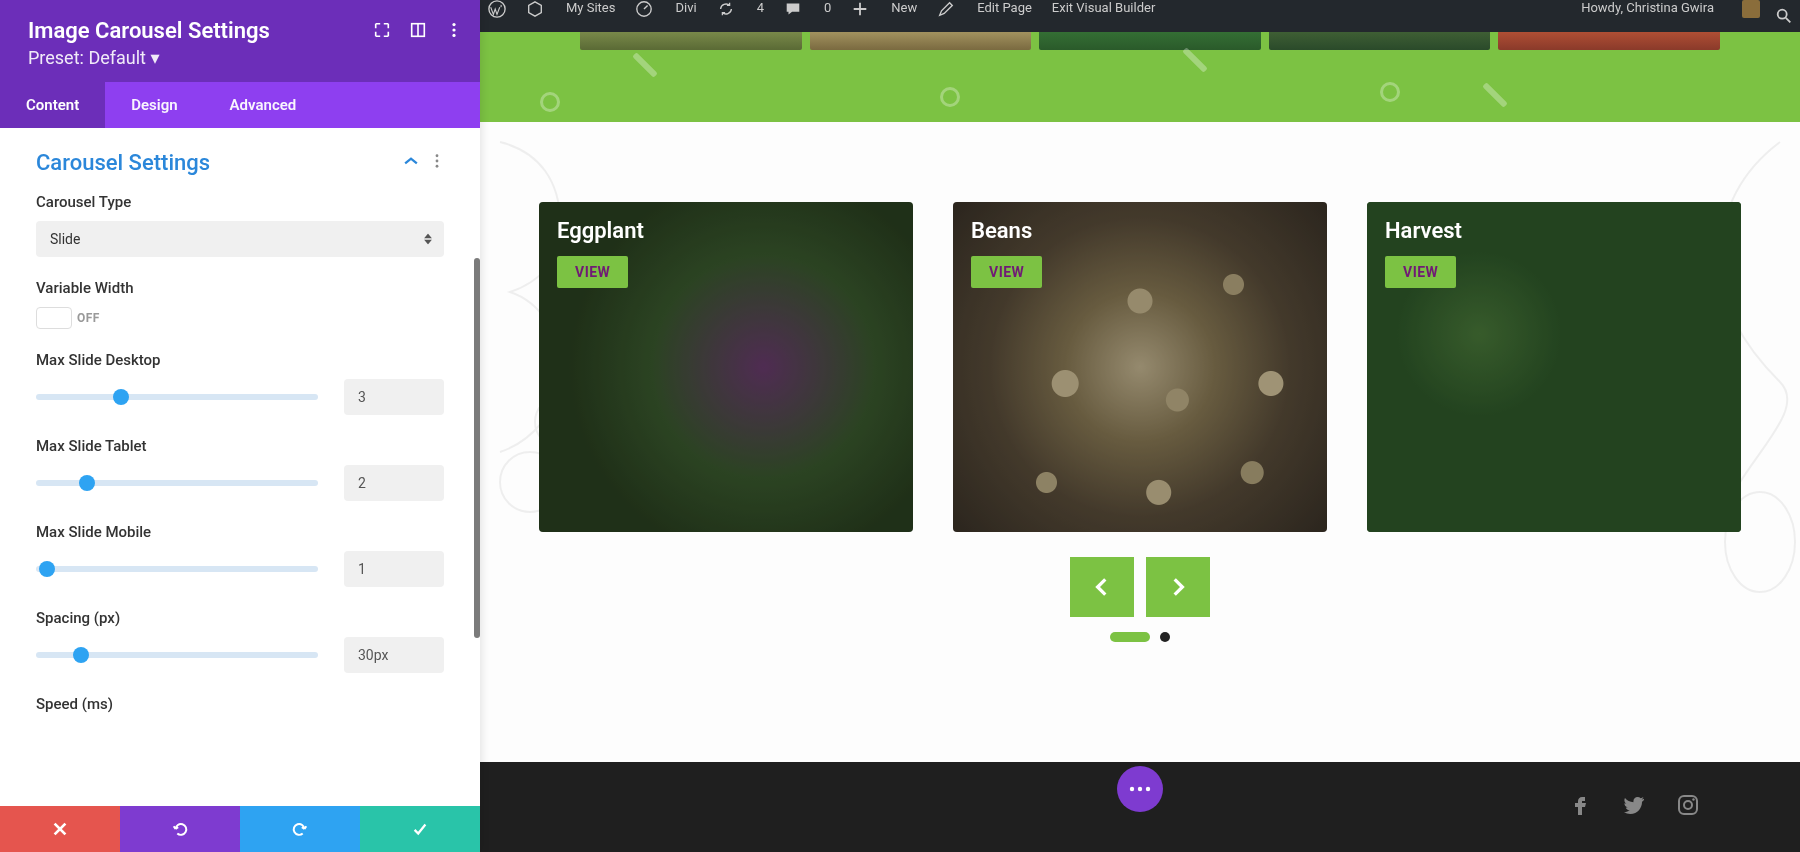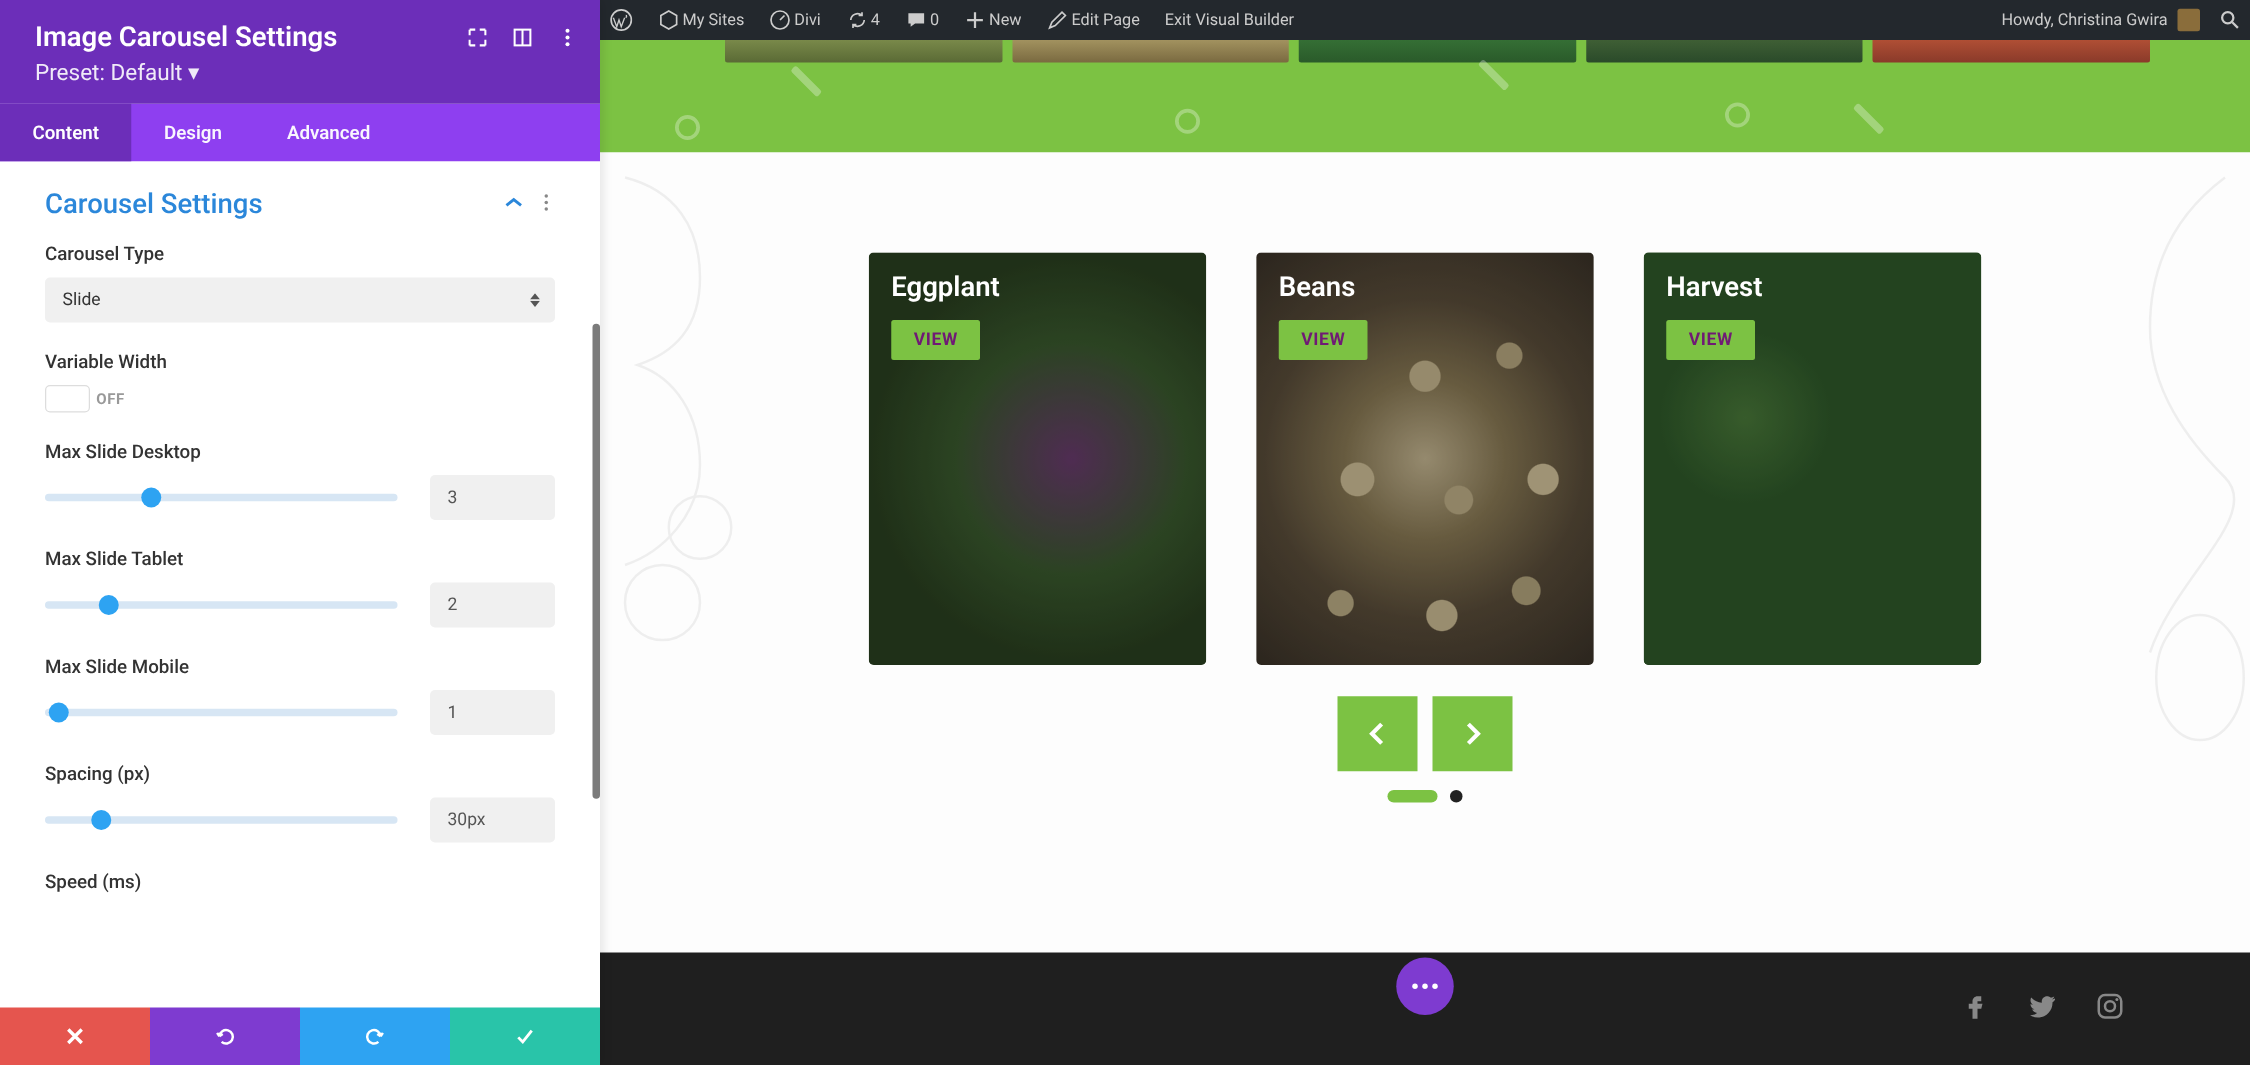--- a/index.html
+++ b/index.html
@@ -1,21 +1,21 @@
 <!DOCTYPE html>
 <html><head>
 <meta charset="utf-8">
 <style>
 * { margin: 0; padding: 0; box-sizing: border-box; font-family: -apple-system, BlinkMacSystemFont, "Segoe UI", Roboto, sans-serif; }
 body { width: 1800px; height: 852px; overflow: hidden; background: #fff; position: relative; }
 
 
 .wp-admin-bar { position: absolute; top: 0; left: 480px; right: 0; height: 32px; background: #23282d; color: #ccc; display: flex; align-items: center; font-size: 13px; z-index: 100; }
 .wp-admin-bar .left-items { display: flex; align-items: center; gap: 4px; }
-.wp-admin-bar .ab-item { display: flex; align-items: center; gap: 2px; padding: 0 8px; height: 32px; cursor: pointer; }
+.wp-admin-bar .ab-item { display: flex; align-items: flex-start; gap: 22px; padding: 0 8px; height: 32px; cursor: pointer; }
 .wp-admin-bar .right-items { margin-left: auto; display: flex; align-items: center; }
 .wp-admin-bar .avatar { width: 18px; height: 18px; background: #8a6d3b; border-radius: 2px; margin-left: 6px; }
 .wp-admin-bar .search-btn { width: 32px; height: 32px; display: flex; align-items: center; justify-content: center; cursor: pointer; }
 .wp-icon { width: 18px; height: 18px; display: inline-flex; align-items: center; justify-content: center; fill: #ccc; }
 .wp-icon svg { width: 18px; height: 18px; }
 
 
 .settings-panel { position: absolute; top: 0; left: 0; width: 480px; height: 100%; background: #fff; display: flex; flex-direction: column; z-index: 200; box-shadow: 2px 0 8px rgba(0,0,0,0.1); }
 .panel-header { background: #6c2eb9; color: #fff; padding: 18px 28px 14px; position: relative; }
 .panel-title { font-size: 22px; font-weight: 600; }
@@ -70,21 +70,21 @@
 .circ { width: 20px; height: 20px; border-radius: 50%; }
 .stick { width: 30px; height: 0; border-top: 4px solid #fff; border-left: none; border-right: none; border-bottom: none; transform: rotate(45deg); border-radius: 2px; }
 
 .thumbs-strip { position: absolute; top: -10px; left: 100px; right: 80px; height: 28px; display: flex; gap: 8px; }
 .thumb-sm { flex: 1; background: #668844; border-radius: 2px; }
 
 .bg-deco { position: absolute; inset: 90px 0 90px 0; background: #fdfdfd; }
 .bg-deco svg { position: absolute; stroke: #e5e5e5; fill: none; stroke-width: 2; opacity: 0.6; }
 
 .cards-row { position: absolute; top: 170px; left: 50%; transform: translateX(-50%); display: flex; gap: 40px; }
-.card { width: 270px; height: 330px; position: relative; border-radius: 4px; overflow: hidden; color: #fff; text-decoration: underline; }
+.card { width: 374px; height: 330px; position: relative; border-radius: 4px; overflow: hidden; color: #fff; text-decoration: underline; }
 .card::after { content: ""; position: absolute; inset: 0; background: rgba(0,0,0,0.25); }
 .card-bg { position: absolute; inset: 0; }
 .card-title { position: absolute; top: 16px; left: 18px; font-size: 22px; font-weight: 600; z-index: 2; }
 .card-btn { position: absolute; top: 54px; left: 18px; background: #7cc243; color: #701a75; padding: 8px 18px; font-size: 14px; font-weight: 700; border: none; border-radius: 2px; z-index: 2; cursor: pointer; letter-spacing: 0.5px; }
 
 .card0 .card-bg { background: radial-gradient(circle at 60% 50%, #6a3b6e 0%, #3a5a2e 40%, #2a4020 70%); }
 .card1 .card-bg { background: radial-gradient(circle at 50% 50%, #c7b893 0%, #8a7a55 30%, #5a4d3a 60%, #3a3228 100%); }
 .card1 .card-bg::before { content: ""; position: absolute; inset: 0; background-image:
   radial-gradient(circle at 20% 20%, #d8c9a0 10px, transparent 11px),
   radial-gradient(circle at 50% 30%, #c8b890 12px, transparent 13px),

